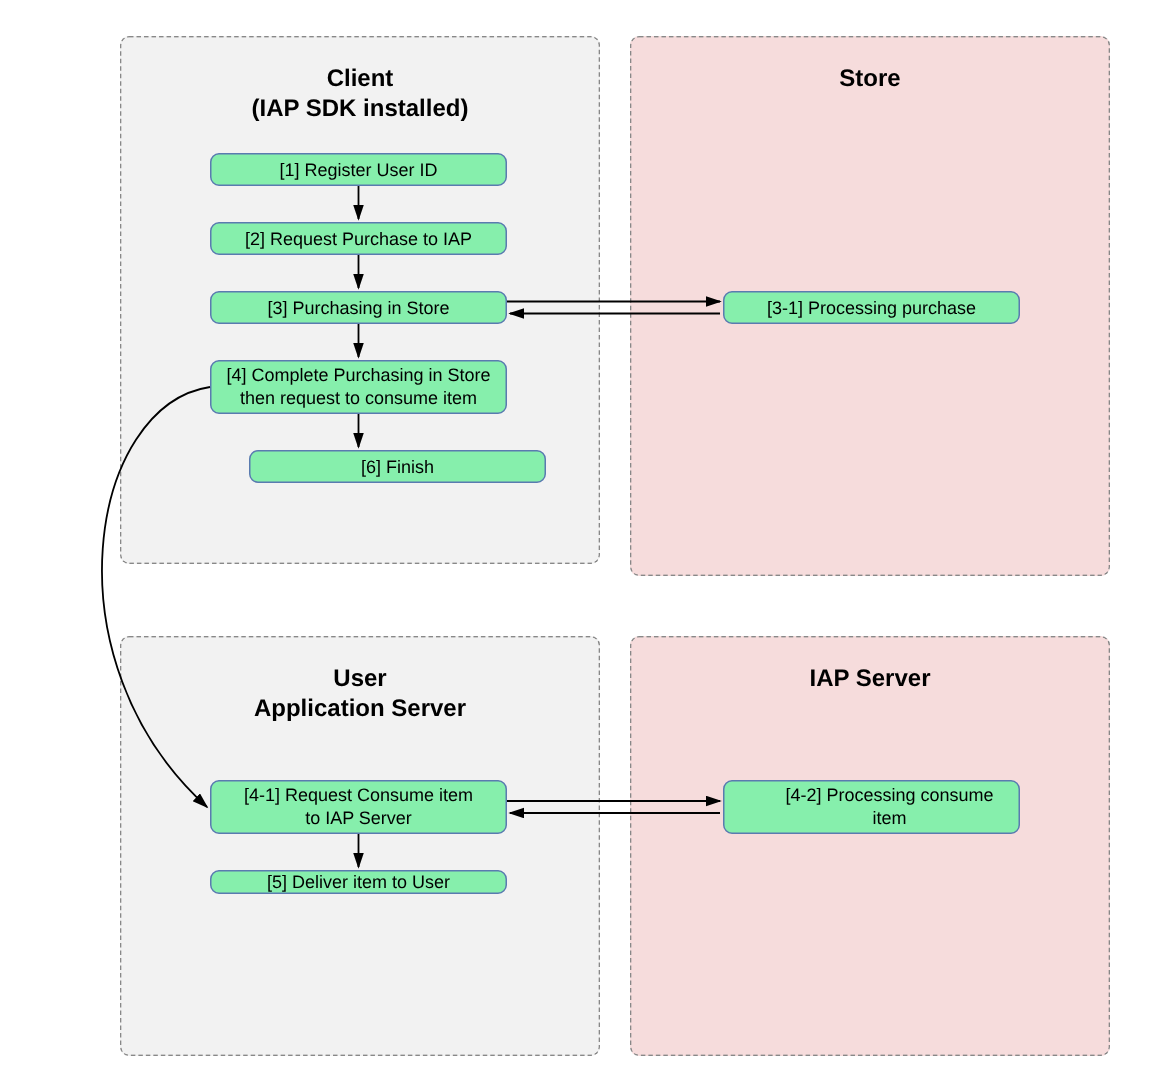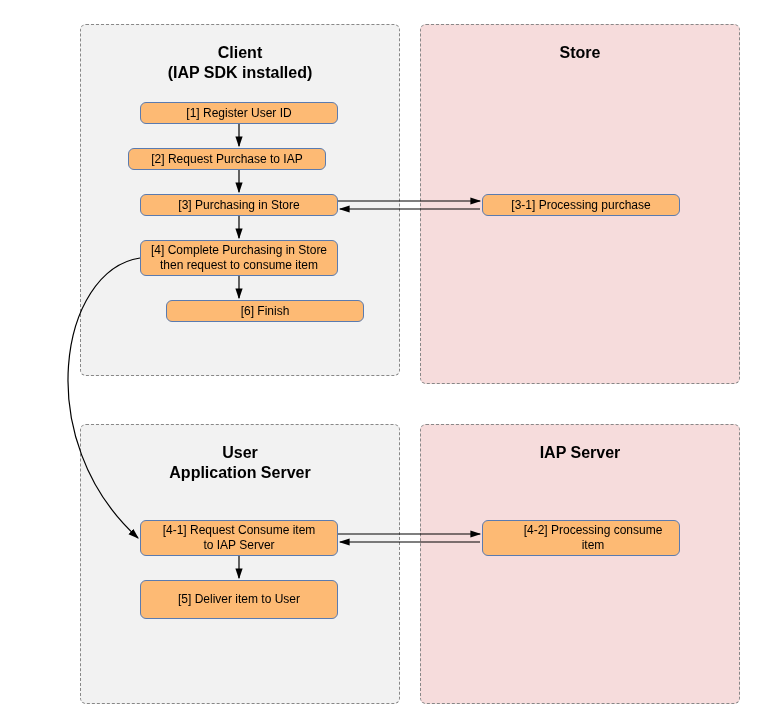--- a/index.html
+++ b/index.html
@@ -23,21 +23,21 @@
   .cont-red  { background: #f6dcdc; }
   .container-title {
     text-align: center;
     font-weight: bold;
     font-size: 16px;
     line-height: 1.25;
     padding-top: 18px;
   }
   .step {
     position: absolute;
-    background: #fdba74;
+    background: #86efac;
     border: 1px solid #5a7bb0;
     border-radius: 6px;
     font-size: 12px;
     text-align: center;
     display: flex;
     align-items: center;
     justify-content: center;
     box-sizing: border-box;
     padding: 2px 4px;
     line-height: 1.25;
@@ -77,21 +77,21 @@
     <div class="container-title">
       <span>User</span><br>
       <span>Application Server</span>
     </div>
   </div>
 
   <div class="step" style="left:140px; top:102px; width:198px; height:22px;">
     <span>[1] Register User ID</span>
   </div>
 
-  <div class="step" style="left:128px; top:148px; width:198px; height:22px;">
+  <div class="step" style="left:140px; top:148px; width:198px; height:22px;">
     <span>[2] Request Purchase to IAP</span>
   </div>
 
   <div class="step" style="left:140px; top:194px; width:198px; height:22px;">
     <span>[3] Purchasing in Store</span>
   </div>
 
   <div class="step" style="left:482px; top:194px; width:198px; height:22px;">
     <span>[3-1] Processing purchase</span>
   </div>
@@ -111,21 +111,21 @@
     <span>
       <span>[4-1] Request Consume item</span><br>
       <span>to IAP Server</span>
     </span>
   </div>
 
   <div class="step" style="left:482px; top:520px; width:198px; height:36px;padding-left:28px;">
     <span>[4-2] Processing consume item</span>
   </div>
 
-  <div class="step" style="left:140px; top:580px; width:198px; height:39px;">
+  <div class="step" style="left:140px; top:580px; width:198px; height:16px;">
     <span>[5] Deliver item to User</span>
   </div>
 
   <svg class="arrows">
     <defs>
       <marker id="ah" markerWidth="10" markerHeight="10" refX="8" refY="3" orient="auto" markerUnits="strokeWidth">
         <path d="M0,0 L9,3 L0,6 Z" fill="#000"></path>
       </marker>
     </defs>
 

